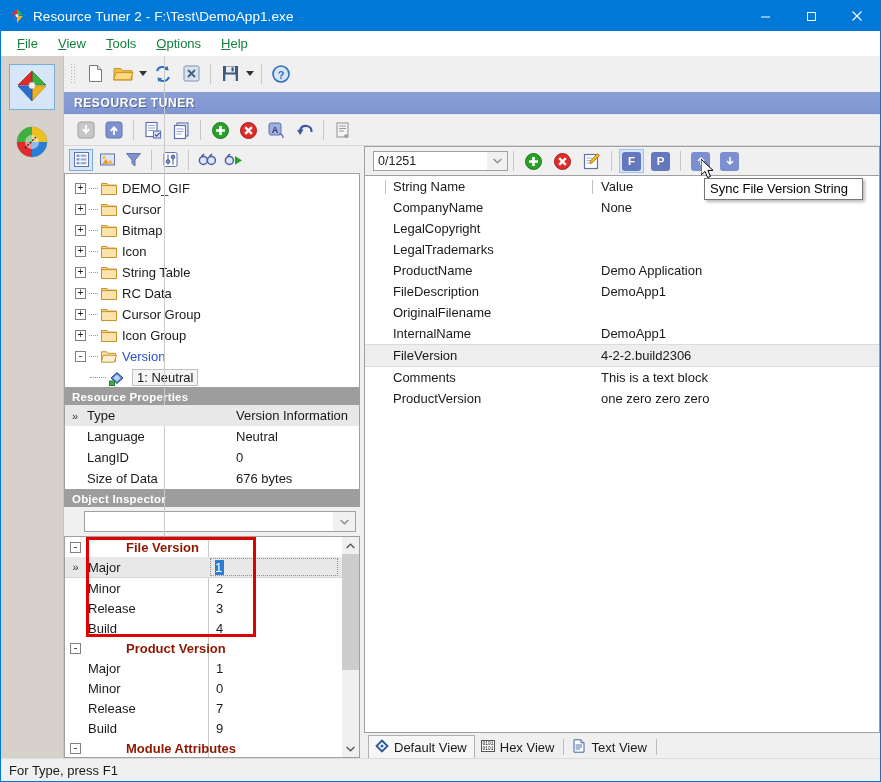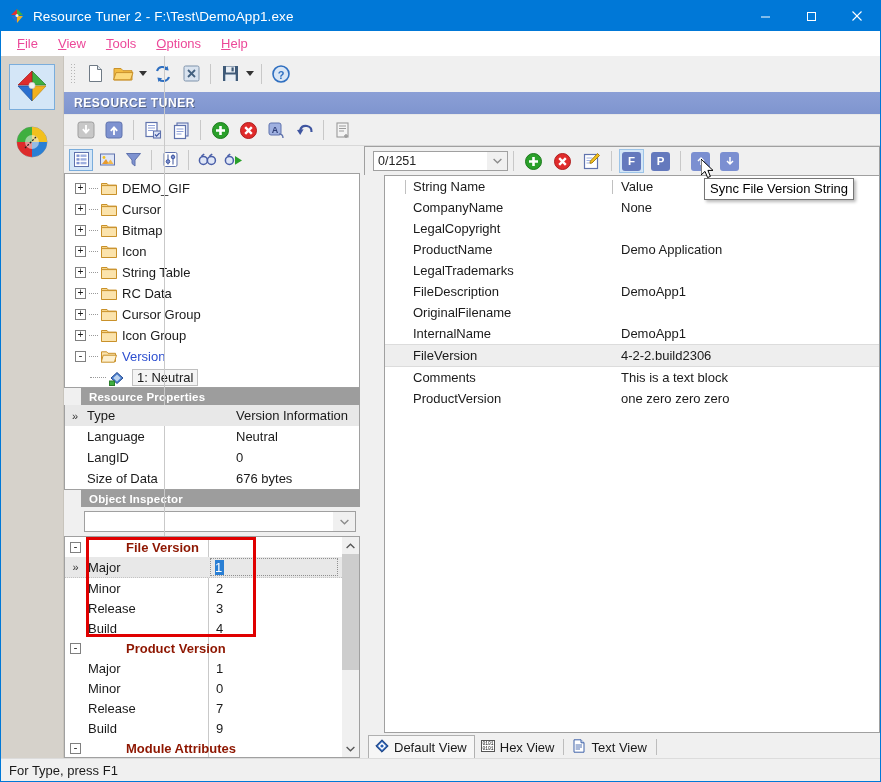--- a/index.html
+++ b/index.html
@@ -47,21 +47,21 @@
 
   
   .menubar {
     height: 24px; min-height: 24px;
     background: #ffffff;
     display: flex; align-items: center;
     border-bottom: 1px solid #ffffff;
     padding-left: 6px;
   }
   .menu-item {
-    padding: 3px 10px 3px 10px; font-size: 13px; color: #ec4899;
+    padding: 3px 10px 3px 10px; font-size: 13px; color: #15803d;
   }
   .menu-item u { text-decoration: underline; }
 
   
   .body-wrap { flex: 1 1 auto; display: flex; background: #f0f0f0; min-height: 0; position: relative; }
 
   .leftbar {
     width: 62px; min-width: 62px;
     background: #d4d0c8;
     background: #d6d2cb;
@@ -160,21 +160,21 @@
   .tnode.child { padding-left: 25px; }
   .tnode.sel-box .tlabel {
     border: 1px solid #c0c0c0; background: #f4f4f4; padding: 0px 4px; margin-left: 2px;
   }
   .folder { width: 16px; height: 13px; margin-right: 5px; flex:0 0 auto; }
 
   
   .sect-head {
     height: 17px; min-height:17px; background: #9d9d9d; color: #ffffff;
     font-size: 11.5px; font-weight: bold; display: flex; align-items: center;
-    padding-left: 8px; letter-spacing: .2px; margin-left: 17px;
+    padding-left: 8px; letter-spacing: .2px;
   }
   .props {
     background: #ffffff; border: 1px solid #a0a0a0; border-top: none;
     flex: 0 0 auto;
   }
   .prow { height: 21px; display: flex; align-items: center; font-size: 13px; position: relative; }
   .prow .gut { width: 20px; flex: 0 0 auto; text-align:center; color:#333; font-size:11px; }
   .prow .pk { width: 143px; flex: 0 0 auto; padding-left:2px;}
   .prow .pv { flex: 1 1 auto; padding-left: 6px; }
   .prow.sel { background: #e8e8e8; }
@@ -256,34 +256,34 @@
     color:#fff;font-size:11.5px;font-weight:bold;display:flex;align-items:center;justify-content:center;
     font-family:"Liberation Sans", sans-serif;
   }
   .arrow-btn {
     width:19px;height:19px;border-radius:3px;background:#7b8fd1;
     display:flex;align-items:center;justify-content:center;
   }
 
   .strtable {
     flex: 1 1 auto; background:#ffffff; border:1px solid #a0a0a0;
-    overflow:hidden; min-height:0; position:relative;margin-left:20px;
+    overflow:hidden; min-height:0; position:relative;
   }
   .srow { height: 21px; display:flex; align-items:center; font-size:13px; }
   .srow.head { }
   .srow .sname { width: 200px; flex:0 0 auto; padding-left: 28px; }
   .srow .sval { flex:1 1 auto; padding-left: 8px; }
   .srow.sel { background:#eeeeee; border-top:1px solid #dcdcdc; border-bottom:1px solid #dcdcdc; }
   .head-split { position:absolute; left:227px; top:4px; height:14px; width:1px; background:#c0c0c0; }
   .head-split2 { position:absolute; left:20px; top:4px; height:14px; width:1px; background:#c0c0c0; }
 
   .tooltip {
     position: absolute;
     background: #ffffff; border: 1px solid #767676;
-    font-size: 13px; color:#000; padding: 2px 5px 3px 5px;
+    font-size: 13px; color:#000; padding: 2px 14px 3px 5px;
     box-shadow: 2px 2px 3px rgba(0,0,0,.28);
     white-space: nowrap; z-index: 40;
   }
   .cursor-arrow { position:absolute; z-index:50; }
 
   
   .tabbar {
     height: 25px; min-height:25px; display:flex; align-items:flex-end;
     background:#f0f0f0; padding-left: 4px;
   }
@@ -855,26 +855,26 @@
 
             <div class="srow">
               <div class="sname">CompanyName</div>
               <div class="sval">None</div>
             </div>
             <div class="srow">
               <div class="sname">LegalCopyright</div>
               <div class="sval"></div>
             </div>
             <div class="srow">
+              <div class="sname">LegalTrademarks</div>
+              <div class="sval"></div>
+            </div>
+            <div class="srow">
               <div class="sname">ProductName</div>
               <div class="sval">Demo Application</div>
-            </div>
-            <div class="srow">
-              <div class="sname">LegalTrademarks</div>
-              <div class="sval"></div>
             </div>
             <div class="srow">
               <div class="sname">FileDescription</div>
               <div class="sval">DemoApp1</div>
             </div>
             <div class="srow">
               <div class="sname">OriginalFilename</div>
               <div class="sval"></div>
             </div>
             <div class="srow">

